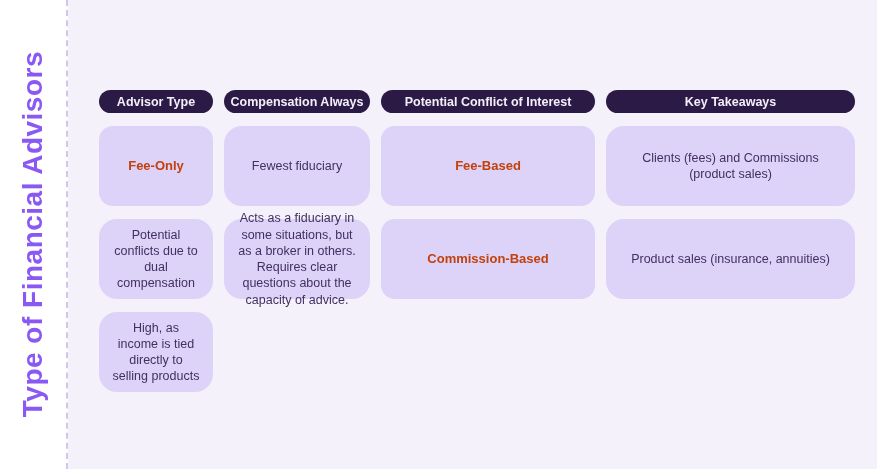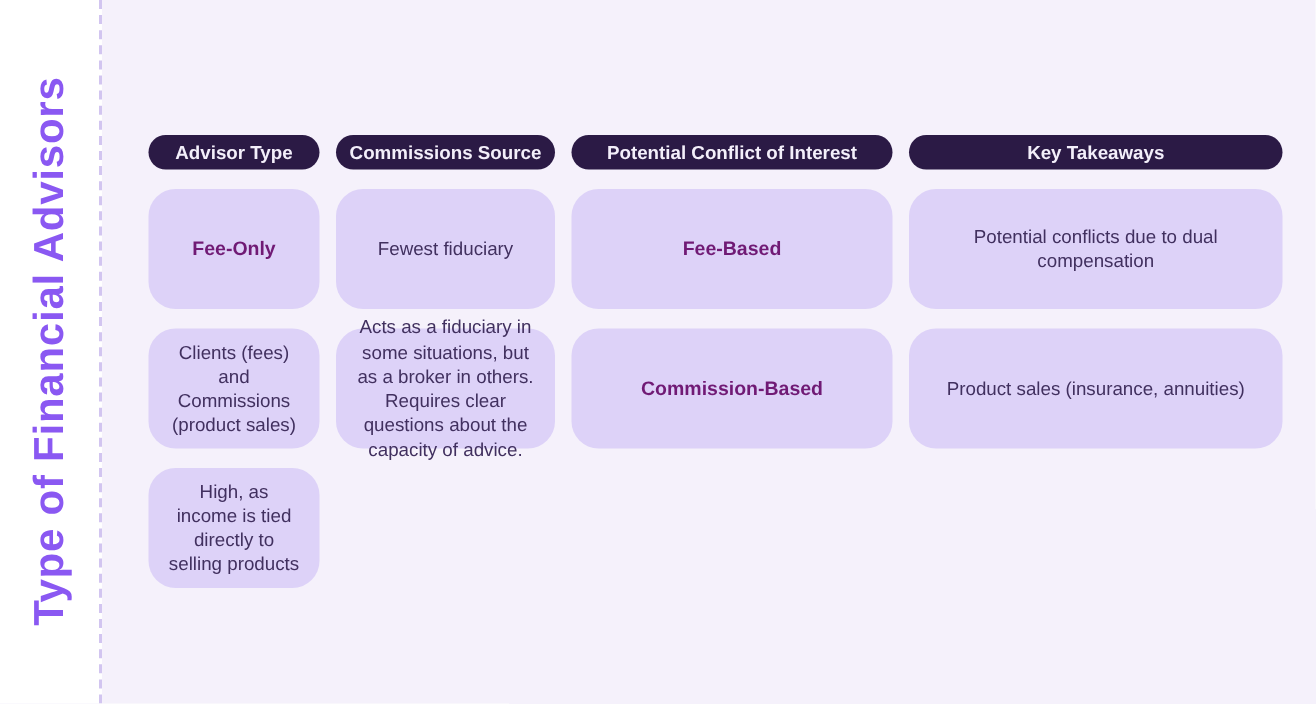--- a/index.html
+++ b/index.html
@@ -67,44 +67,45 @@
     line-height: 1.3;
     display: flex;
     align-items: center;
     justify-content: center;
     text-align: center;
     padding: 8px 13px;
   }
   .cell.advisor {
     font-weight: 700;
     font-size: 13px;
-    color: #701a75;
+    color: #c2410c;
+    border-radius: 14px;
   }
 </style>
 </head>
 <body>
 
 <div class="page">
   <div class="sidebar">
     <div class="vertical-title">Type of Financial Advisors</div>
   </div>
   <div class="main">
     <div class="grid">
 
       <div class="hcell">Advisor Type</div>
-      <div class="hcell">Commissions Source</div>
+      <div class="hcell">Compensation Always</div>
       <div class="hcell">Potential Conflict of Interest</div>
       <div class="hcell">Key Takeaways</div>
 
       <div class="cell advisor">Fee-Only</div>
       <div class="cell">Fewest fiduciary</div>
 
       <div class="cell advisor">Fee-Based</div>
+      <div class="cell">Clients (fees) and Commissions (product sales)</div>
       <div class="cell">Potential conflicts due to dual compensation</div>
-      <div class="cell">Clients (fees) and Commissions (product sales)</div>
       <div class="cell">Acts as a fiduciary in some situations, but as a broker in others. Requires clear questions about the capacity of advice.</div>
 
       <div class="cell advisor">Commission-Based</div>
       <div class="cell">Product sales (insurance, annuities)</div>
       <div class="cell">High, as income is tied directly to selling products</div>
 
     </div>
   </div>
 </div>
 

